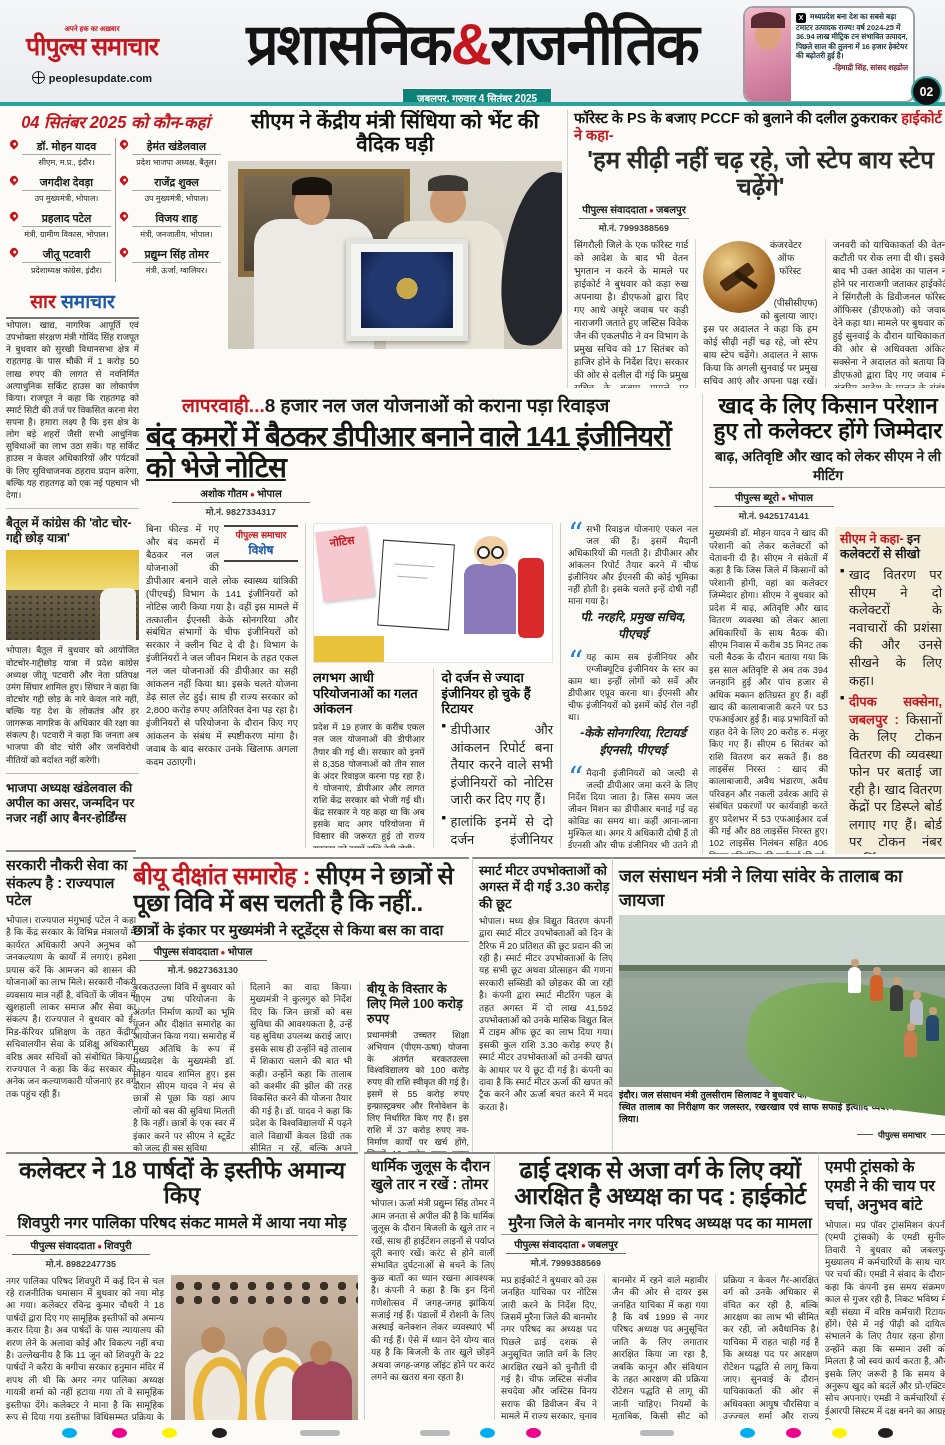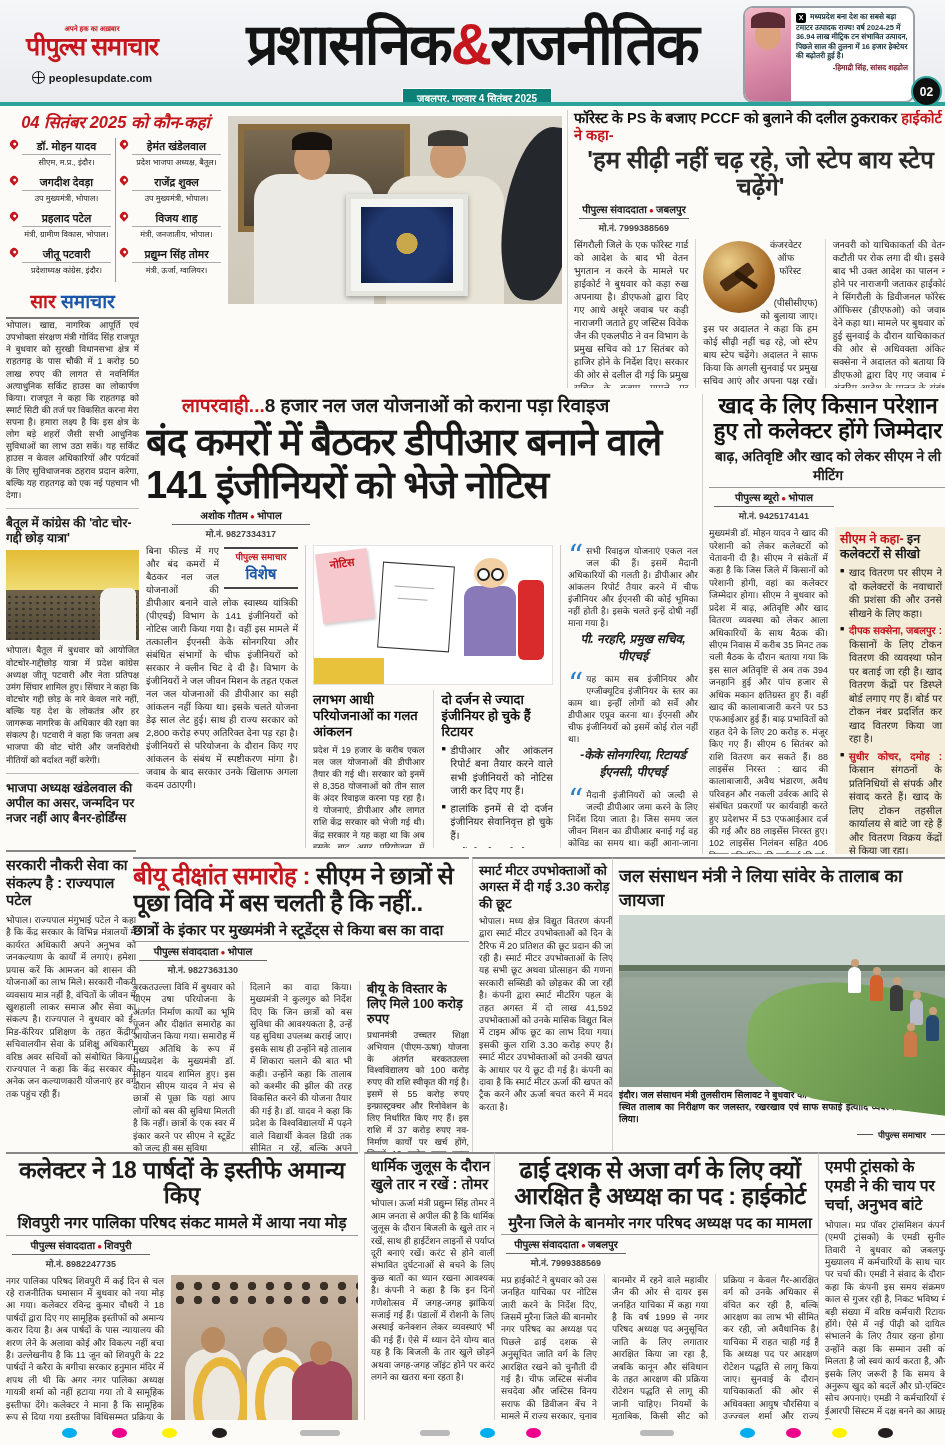--- a/index.html
+++ b/index.html
@@ -27,21 +27,21 @@
   .promo-attr{text-align:right;color:#6d1420;font-weight:800;margin-top:2px;font-size:7.4px;}
   .pagenum{position:absolute;right:3px;top:76px;width:27px;height:27px;border-radius:50%;background:#101010;color:#fff;font-weight:800;font-size:12px;display:flex;align-items:center;justify-content:center;border:2px solid #2ba39b;z-index:5;}
   .mast-rule{position:absolute;left:0;top:102px;width:945px;height:4px;background:#2ba39b;}
   
   .body-txt{font-size:9.4px;line-height:1.38;text-align:justify;color:#1d1d1d;}
   .byline{font-size:10px;font-weight:800;text-align:center;border-bottom:1px solid #666;padding-bottom:2px;margin:2px auto 0 auto;width:92%;}
   .byline .city::before{content:" ● ";color:#c4161c;font-size:8px;}
   .phone{font-size:9px;text-align:center;color:#444;margin:2px 0 5px 0;font-weight:bold;}
   .credit{display:flex;align-items:center;justify-content:flex-end;gap:5px;font-size:8.5px;font-weight:800;color:#222;margin-top:3px;}
   .cline{flex:0 0 16px;border-top:1.5px solid #555;height:0;}
-  .bullet{font-size:10px;line-height:1.35;text-align:justify;margin-bottom:4px;position:relative;padding-left:9px;}
+  .bullet{font-size:13px;line-height:1.35;text-align:justify;margin-bottom:4px;position:relative;padding-left:9px;}
   .bullet::before{content:"■";position:absolute;left:0;top:0;font-size:7px;color:#111;}
   .lead-red{color:#c4161c;font-weight:800;}
   .quote{margin-bottom:9px;}
   .qtext{font-size:8.9px;line-height:1.35;text-align:justify;}
   .qtext::before{content:"“";float:left;font-family:"DejaVu Serif",serif;font-size:30px;color:#2a7fc9;line-height:.7;margin-right:3px;}
   .qattr{font-size:12px;font-weight:800;text-align:center;margin-top:1px;font-style:italic;}
   .subhead-sm{font-size:13px;font-weight:800;line-height:1.22;margin:2px 0 4px 0;color:#111;}
   
   #whowhere{left:6px;top:110px;width:219px;height:174px;}
   .ww-title{color:#c4161c;font-size:16.5px;font-weight:800;font-style:italic;text-align:center;margin-bottom:5px;}
@@ -84,28 +84,28 @@
   .rail-div{border-top:1px solid #bbb;margin:7px 0 0 0;}
   .yatra-photo{position:relative;height:90px;margin:4px 0;background:linear-gradient(180deg,#e3bd35 0%,#f0dc74 44%,#6e6148 45%,#514936 100%);}
   .yatra-photo::before{content:"";position:absolute;left:0;top:44px;right:0;bottom:0;background-image:radial-gradient(circle,#2c2c2c 1px,transparent 1.6px);background-size:7px 6px;opacity:.8;}
   .yatra-speaker{position:absolute;right:3px;bottom:0;width:36px;height:52px;background:#f4f2ec;border-radius:10px 6px 0 0;}
   #gov{left:6px;top:850px;width:130px;height:296px;}
   .gov-h{font-size:14.5px;font-weight:800;line-height:1.22;margin-bottom:4px;}
   
   #notices{left:146px;top:392px;width:552px;height:456px;}
   .n-kicker{font-size:19px;font-weight:800;text-align:left;padding-left:36px;}
   .n-kicker .red{color:#c4161c;}
-  .n-head{font-size:38px;font-weight:800;line-height:1.12;color:#181818;letter-spacing:-1px;margin-top:3px;}
+  .n-head{font-size:28px;font-weight:800;line-height:1.12;color:#181818;letter-spacing:-1px;margin-top:3px;text-decoration:underline;}
   .n-body{display:flex;margin-top:4px;}
   .n-col1{width:152px;flex:none;}
   .n-mid{width:240px;flex:none;border-left:1px solid #ccc;border-right:1px solid #ccc;margin:0 7px;padding:0 7px;}
   .n-col4{flex:1;}
   .vishesh{float:right;width:74px;border-top:2px solid #444;border-bottom:2px solid #444;text-align:center;margin:2px 0 3px 5px;padding:2px 0;}
   .vishesh .l1{font-size:9px;font-weight:800;color:#c4161c;}
-  .vishesh .l2{font-size:15px;font-weight:800;color:#1a57a8;text-align:center;}
+  .vishesh .l2{font-size:12px;font-weight:800;color:#1a57a8;text-align:center;}
   .cartoon{position:relative;height:138px;background:#fff;border:1px solid #e2e2e2;}
   .note{position:absolute;left:5px;top:5px;width:52px;height:66px;background:#f6c9cf;transform:rotate(-7deg);box-shadow:1px 2px 3px rgba(0,0,0,.2);display:flex;align-items:flex-start;justify-content:center;padding-top:4px;font-size:11px;font-weight:800;color:#c4161c;}
   .cface{position:absolute;right:44px;top:12px;width:34px;height:30px;background:#f3cfa5;border-radius:50%;}
   .cface::before{content:"";position:absolute;left:3px;top:10px;width:9px;height:9px;border:2px solid #222;border-radius:50%;background:#fff;}
   .cface::after{content:"";position:absolute;left:17px;top:10px;width:9px;height:9px;border:2px solid #222;border-radius:50%;background:#fff;}
   .chairback{position:absolute;right:8px;top:34px;width:26px;height:80px;background:#d92b2b;border-radius:6px;}
   .cbody{position:absolute;right:36px;top:40px;width:52px;height:70px;background:#8a79b8;border-radius:12px 12px 0 0;}
   .cpaper{position:absolute;left:66px;top:18px;width:70px;height:84px;background:#fff;border:1.5px solid #333;transform:rotate(4deg);background-image:linear-gradient(#aaa 0 0),linear-gradient(#aaa 0 0);background-size:40px 1px,30px 1px;background-position:12px 22px,16px 34px;background-repeat:no-repeat;}
   .cdesk{position:absolute;left:0;bottom:0;width:70px;height:26px;background:#e8c23a;}
   .n-sub-row{display:flex;gap:8px;margin-top:5px;}
@@ -243,20 +243,21 @@
         <div class="ww-entry">
             <span class="pin"></span>
             <div class="ww-name">प्रद्युम्न सिंह तोमर</div>
             <div class="ww-detail">मंत्री, ऊर्जा, ग्वालियर।</div>
           </div>
       </div>
     </div>
   </div>
 
   <div id="vedic" class="abs">
+    <div class="vedic-head">सीएम ने केंद्रीय मंत्री सिंधिया को भेंट की वैदिक घड़ी</div>
     <div class="vedic-photo">
       <div class="painting"></div>
       <div class="man" style="left:26px;width:120px;height:130px;"></div>
       <div class="head-c" style="left:66px;top:24px;width:36px;height:40px;"></div>
       <div class="hair" style="left:64px;top:16px;width:40px;height:18px;"></div>
       <div class="man" style="right:58px;width:118px;height:128px;background:#e8e4d8;"></div>
       <div class="head-c" style="right:96px;top:22px;width:36px;height:40px;"></div>
       <div class="hair" style="right:94px;top:14px;width:40px;height:16px;background:#3c3834;"></div>
       <div class="dragon"></div>
       <div class="vframe">

